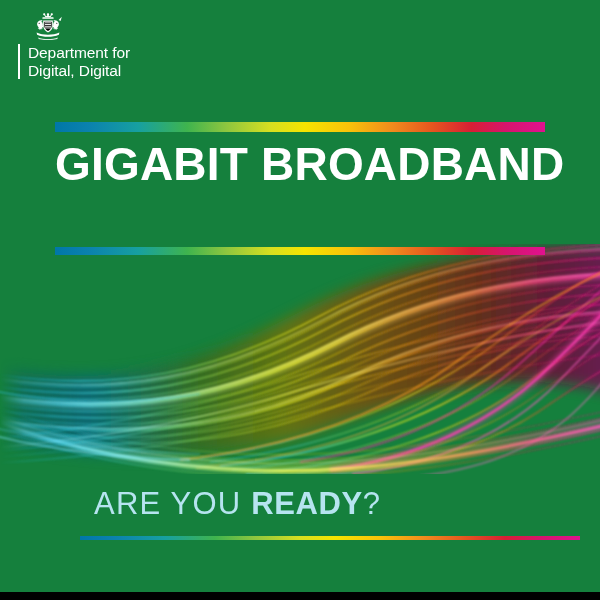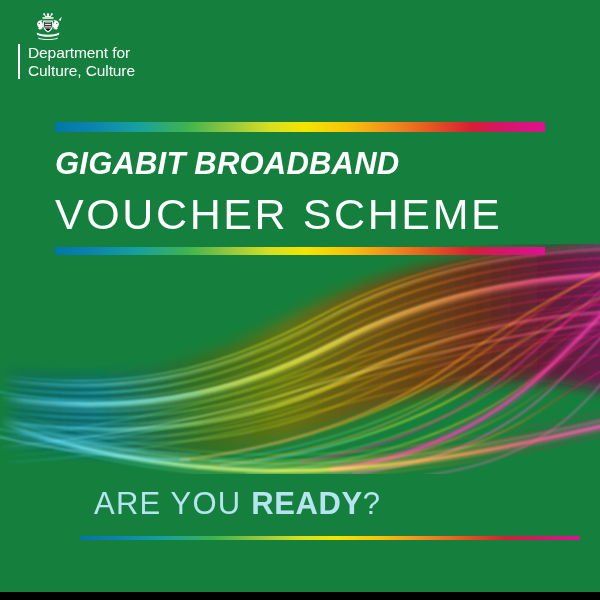--- a/index.html
+++ b/index.html
@@ -96,28 +96,27 @@
     height: 4px;
   }
 
   
   #title-main {
     position: absolute;
     left: 55px;
     top: 139px;
     z-index: 36;
     color: #ffffff;
-    font-size: 31px;
+    font-size: 46px;
     font-weight: 700;
     letter-spacing: 0.2px;
     line-height: 50px;
     white-space: nowrap;
     transform: scaleX(1.0);
     transform-origin: left center;
-    font-style: italic;
   }
   #title-sub {
     position: absolute;
     left: 55px;
     top: 190px;
     z-index: 36;
     color: #ffffff;
     font-size: 43px;
     font-weight: 300;
     letter-spacing: 2.6px;
@@ -356,29 +355,28 @@
 
         <path d="M8.6 20.6c3.2 1.5 7.2 2.2 11.4 2.2s8.2-.7 11.4-2.2l-.5 2.1c-3.2 1.4-7 2.0-10.9 2.0s-7.7-.6-10.9-2.0z"></path>
         <path d="M10.2 25.6c2.9 1.0 6.3 1.5 9.8 1.5s6.9-.5 9.8-1.5l-.4 1.4c-2.9.8-6.1 1.2-9.4 1.2s-6.5-.4-9.4-1.2z" opacity="0.85"></path>
       </g>
     </svg>
 
     <div id="dept-wrap">
       <div id="dept-rule"></div>
       <div id="dept-lines">
         <div class="dept-line">Department for</div>
-        <div class="dept-line">Culture, Culture</div>
+        <div class="dept-line">Digital, Digital</div>
       </div>
     </div>
   </div>
 
   <div class="grad-bar" id="bar-top"></div>
 
   <div id="title-main">GIGABIT BROADBAND</div>
-  <div id="title-sub">VOUCHER SCHEME</div>
 
   <div class="grad-bar" id="bar-mid"></div>
 
   <div id="ready-line"><span class="lt">ARE YOU </span><span class="bd">READY</span><span class="lt">?</span></div>
 
   <div class="grad-bar" id="bar-bottom"></div>
 
 
 </div>
 

